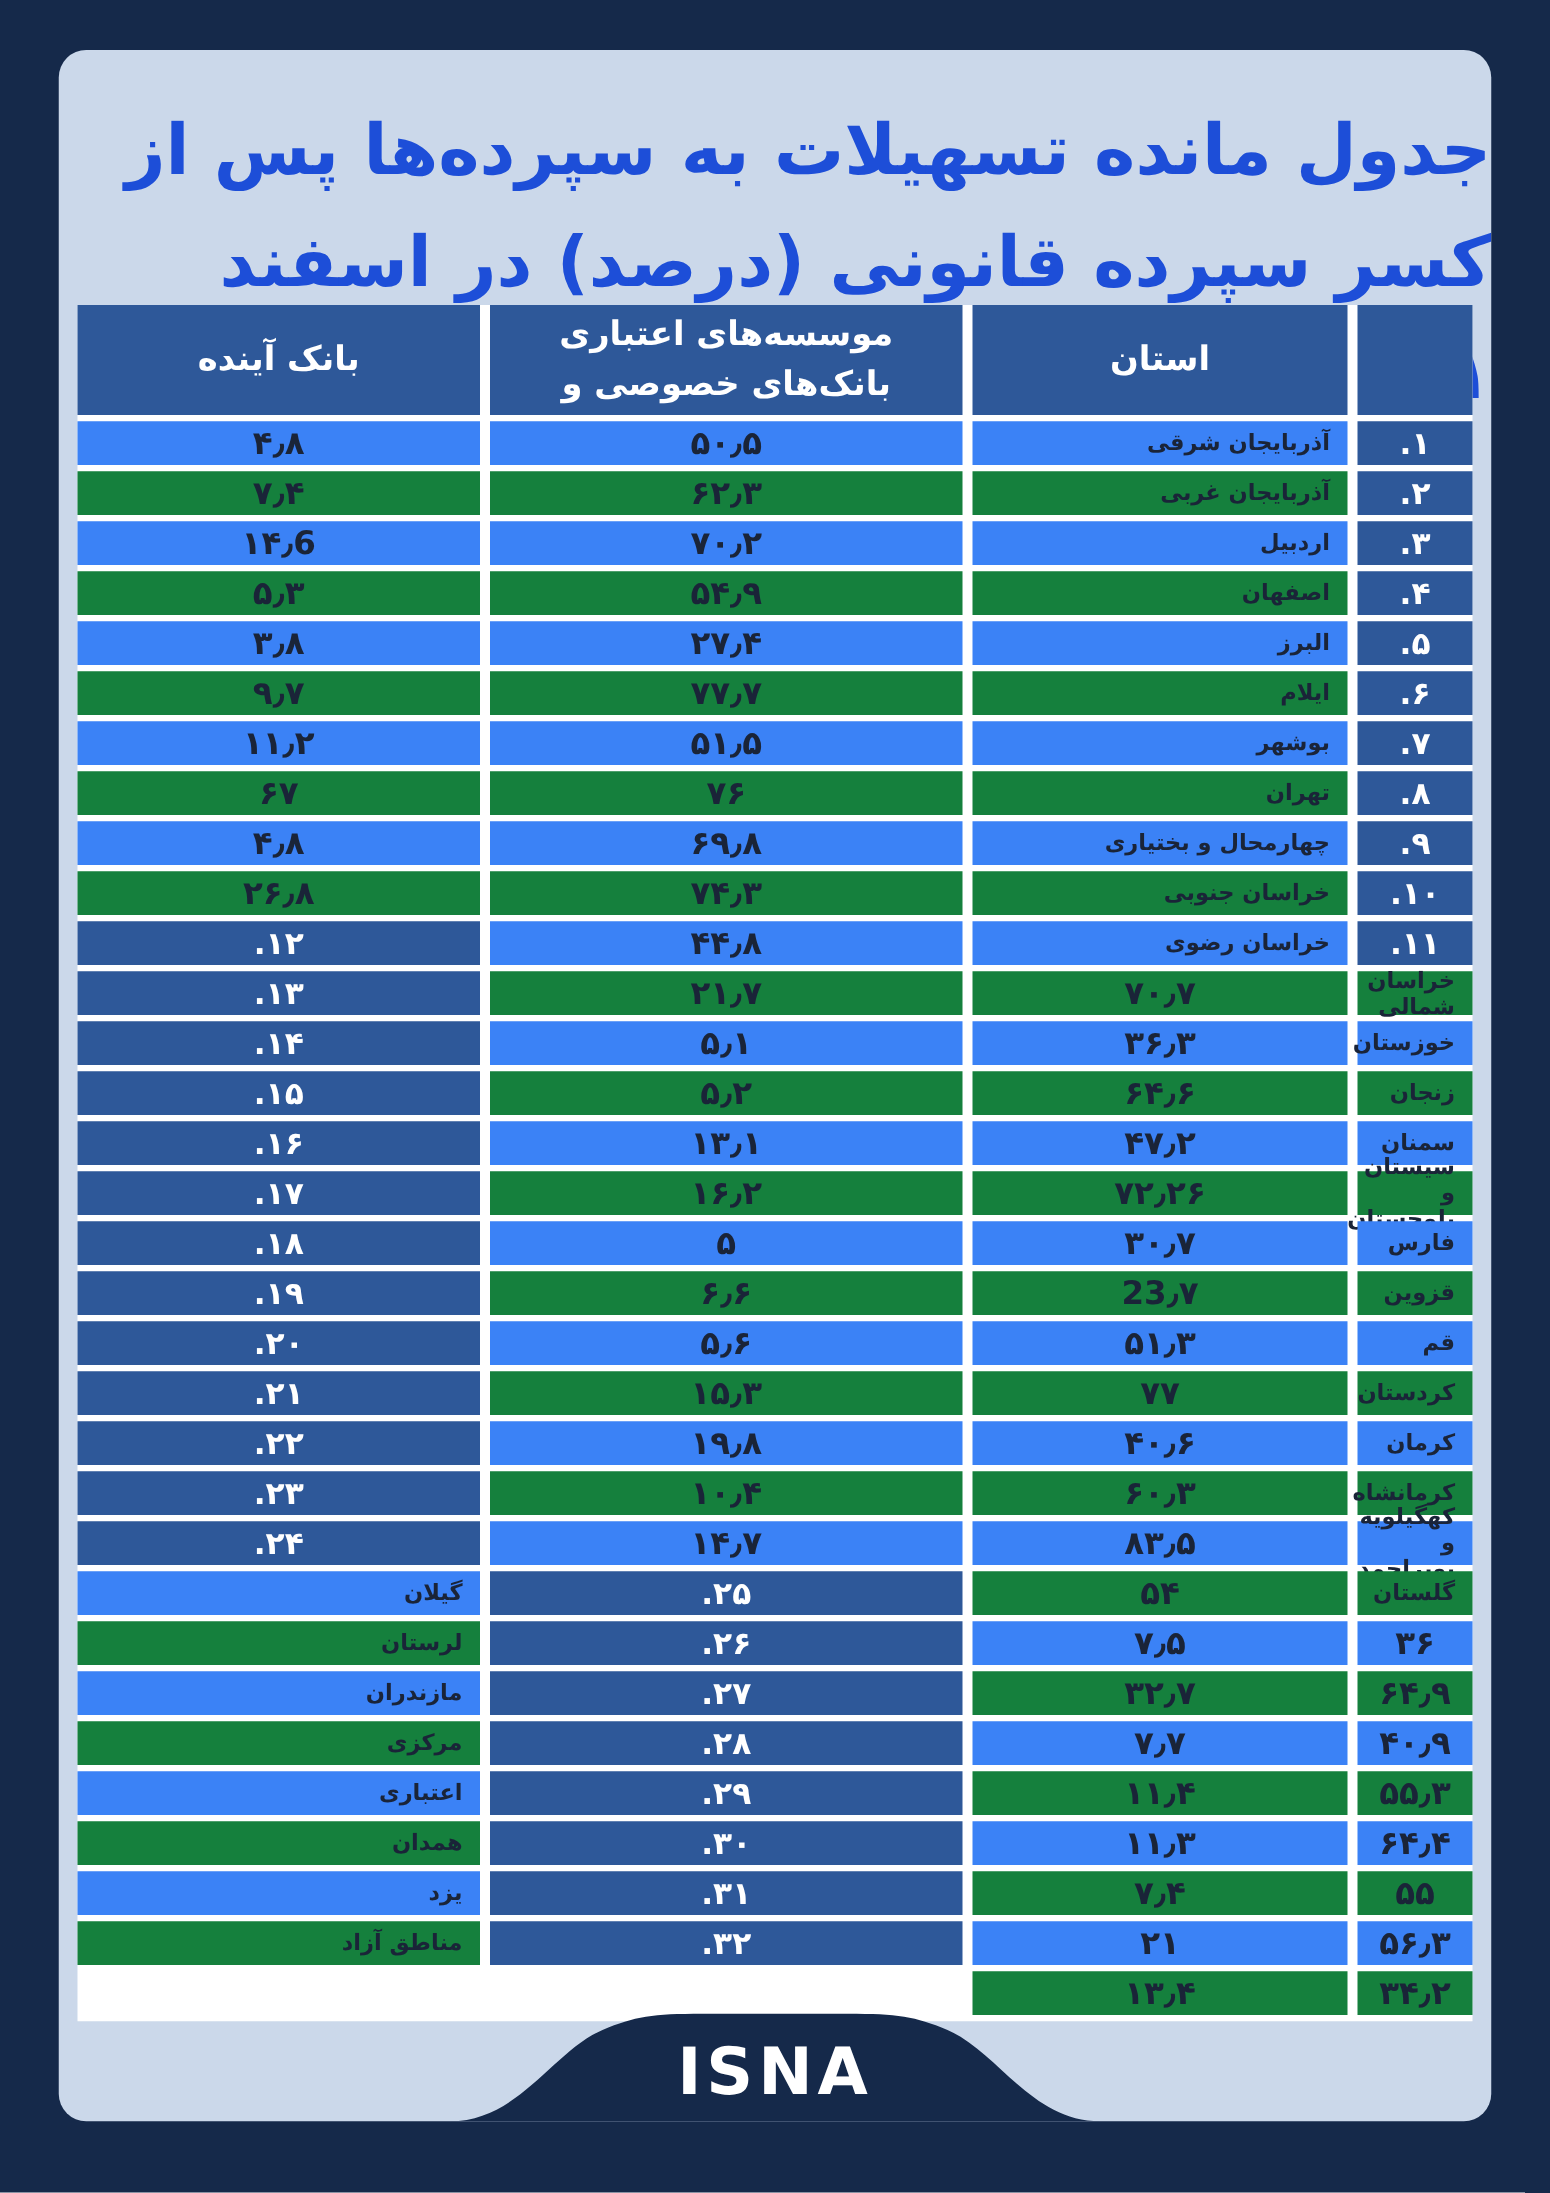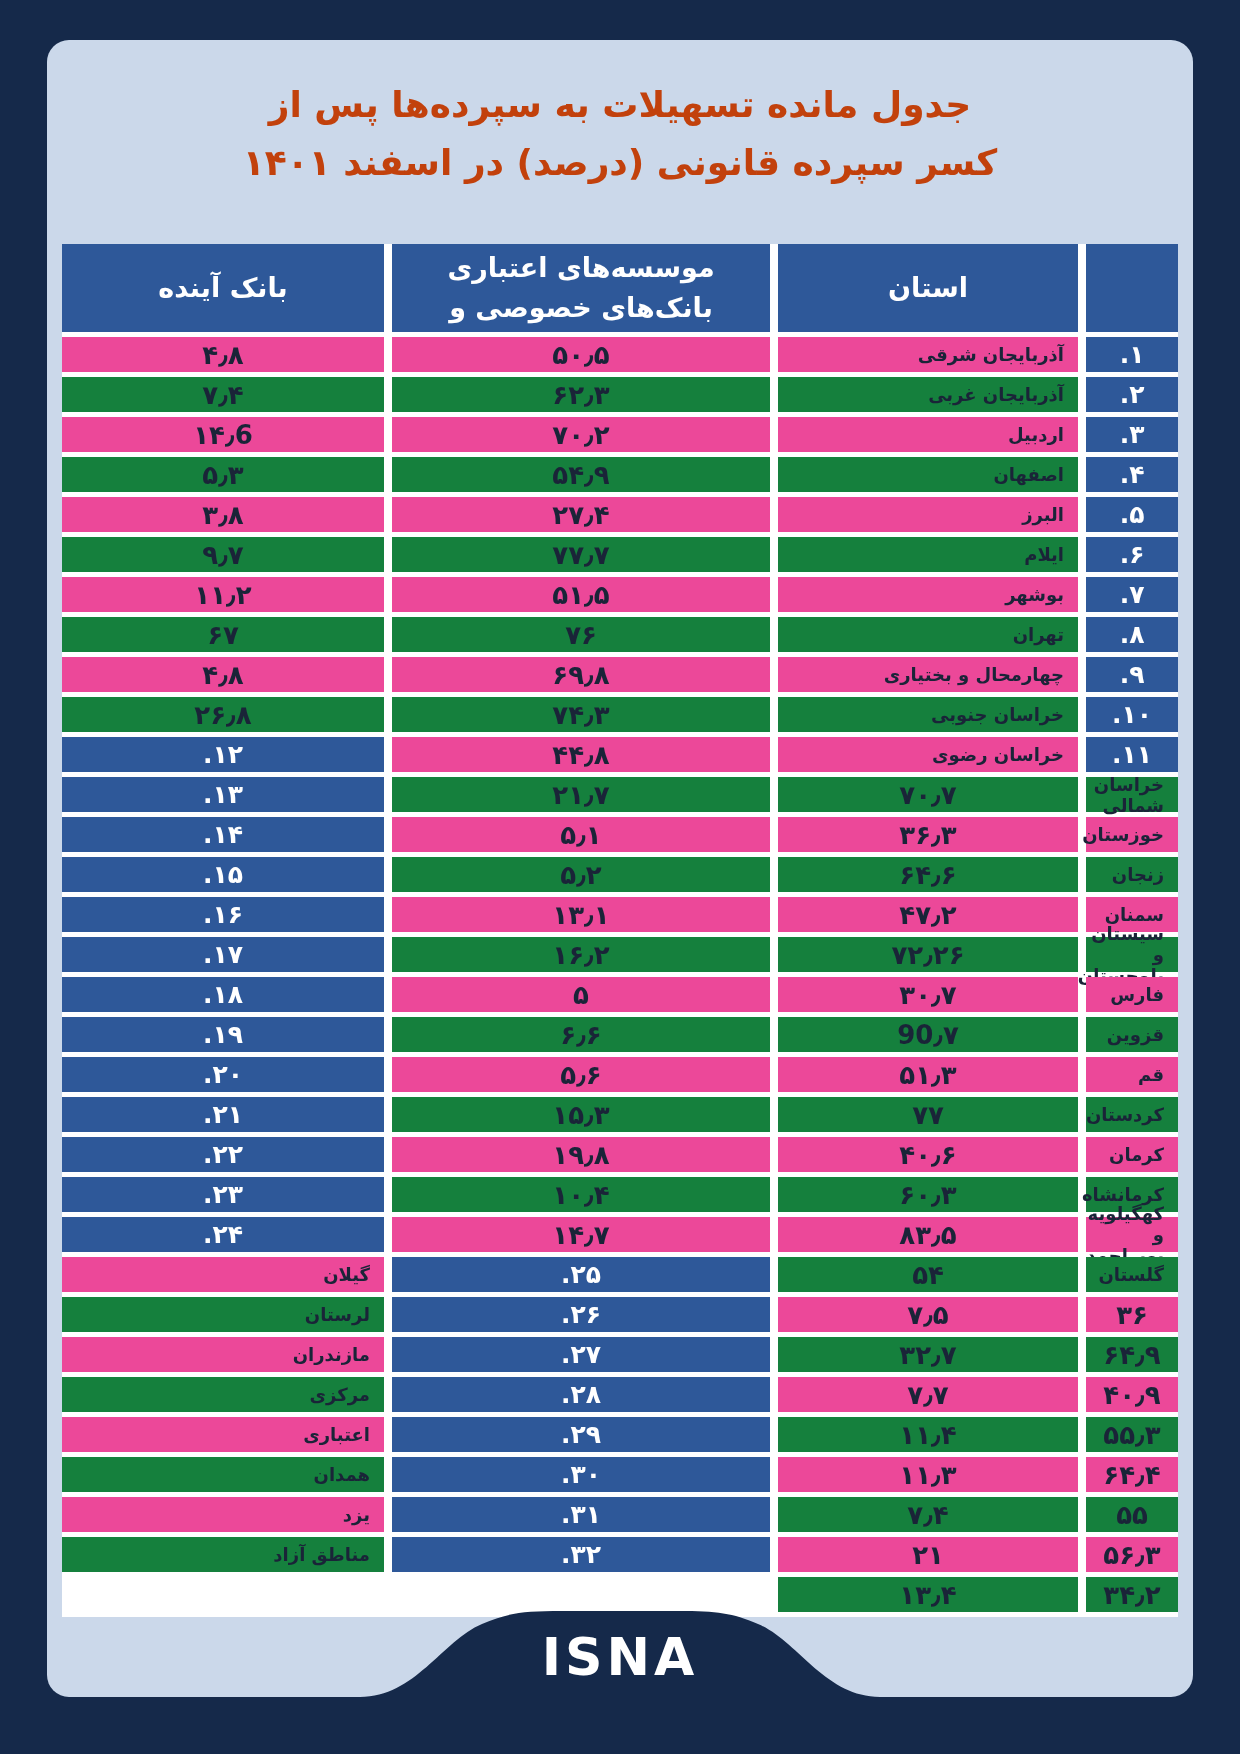--- a/index.html
+++ b/index.html
@@ -7,22 +7,22 @@
     width:1240px;height:1754px;position:relative;
     background:#15294a;
     font-family:"DejaVu Sans","Liberation Sans",sans-serif;
     overflow:hidden;
   }
   .card{
     position:absolute;left:47px;top:40px;width:1146px;height:1657px;
     background:#cbd8ea;border-radius:22px;overflow:hidden;
   }
   .title{
-    direction:rtl;text-align:center;padding-top:36px;
-    color:#c2410c;font-weight:bold;font-size:36px;line-height:1.6;
+    direction:rtl;text-align:right;padding-top:36px;
+    color:#1d4ed8;font-weight:bold;font-size:56px;line-height:1.6;
   }
   .grid{
     position:absolute;top:204px;left:15px;right:15px;
     direction:rtl;
     display:grid;
     grid-template-columns:92px 300px 378px 1fr;
     grid-template-rows:88px;
     grid-auto-rows:35px;
     gap:5px 8px;
     background:#ffffff;
@@ -35,21 +35,21 @@
   .head{
     background:#2e5899;color:#ffffff;font-size:27px;line-height:1.5;
     text-align:center;flex-direction:column;
   }
   .num{
     background:#2e5899;color:#ffffff;font-size:25px;
   }
   .province{
     justify-content:flex-start;padding-right:14px;font-size:18px;
   }
-  .shade-dark{background:#ec4899;}
+  .shade-dark{background:#3b82f6;}
   .shade-light{background:#15803d;}
   .bump{
     position:absolute;bottom:0;left:50%;transform:translateX(-50%);
     width:520px;height:90px;
   }
   .bump text{
     font-family:"DejaVu Sans","Liberation Sans",sans-serif;
     font-weight:bold;font-size:52px;letter-spacing:4px;fill:#ffffff;
   }
 </style>
@@ -151,21 +151,21 @@
   <div class="cell value shade-light">۷۲٫۲۶</div>
   <div class="cell value shade-light">۱۶٫۲</div>
 
   <div class="cell num">۱۷.</div>
   <div class="cell province shade-dark">فارس</div>
   <div class="cell value shade-dark">۳۰٫۷</div>
   <div class="cell value shade-dark">۵</div>
 
   <div class="cell num">۱۸.</div>
   <div class="cell province shade-light">قزوین</div>
-  <div class="cell value shade-light">90٫۷</div>
+  <div class="cell value shade-light">23٫۷</div>
   <div class="cell value shade-light">۶٫۶</div>
 
   <div class="cell num">۱۹.</div>
   <div class="cell province shade-dark">قم</div>
   <div class="cell value shade-dark">۵۱٫۳</div>
   <div class="cell value shade-dark">۵٫۶</div>
 
   <div class="cell num">۲۰.</div>
   <div class="cell province shade-light">کردستان</div>
   <div class="cell value shade-light">۷۷</div>

